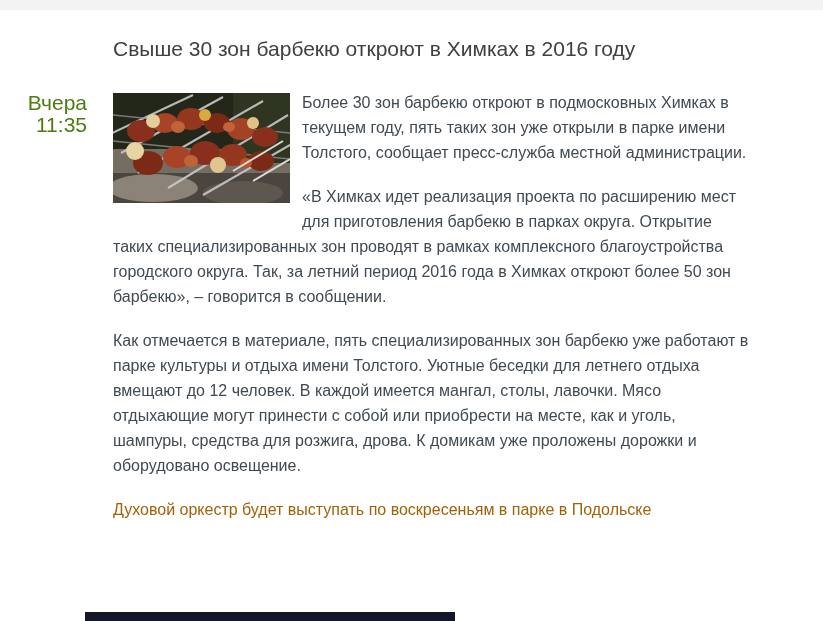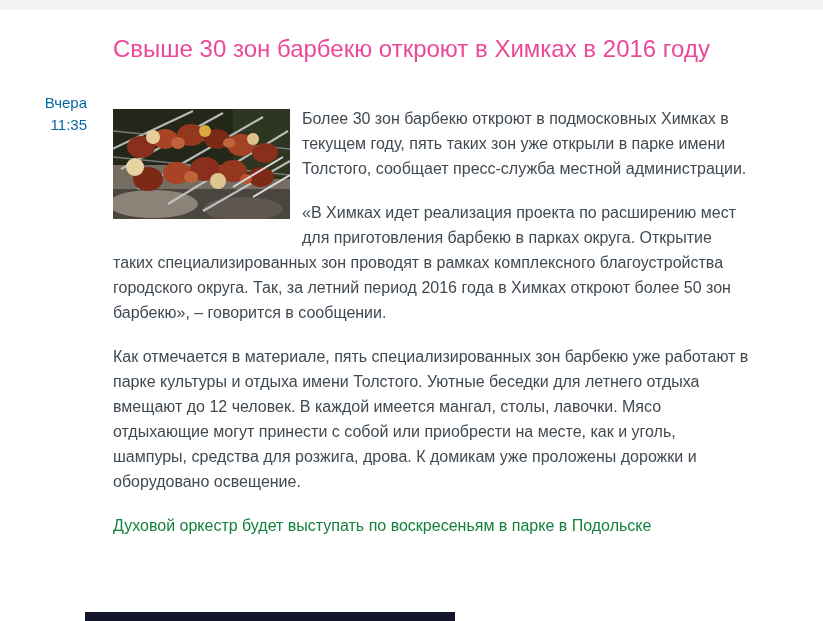--- a/index.html
+++ b/index.html
@@ -15,59 +15,58 @@
     position: relative;
     overflow: hidden;
   }
   .top-strip {
     width: 100%;
     height: 10px;
     background: #f3f3f3;
   }
   .page-title {
     margin: 24px 30px 26px 113px;
-    font-size: 24px;
+    font-size: 21px;
     line-height: 30px;
     font-weight: 400;
-    color: #ec4899;
+    color: #404040;
   }
   .layout {
     display: flex;
     align-items: flex-start;
   }
   .meta-col {
     width: 87px;
     flex: 0 0 87px;
     text-align: right;
-    color: #0369a1;
-    font-size: 15px;
+    color: #4d7c0f;
+    font-size: 21px;
     line-height: 22px;
     padding-top: 2px;
   }
   .content-col {
     margin-left: 26px;
     width: 640px;
     flex: 0 0 640px;
     font-size: 16px;
     line-height: 25px;
-    margin-top: 16px;
   }
   .article-photo {
     float: left;
     width: 177px;
     height: 110px;
     margin: 3px 12px 8px 0;
     display: block;
   }
   .content-col p {
     margin: 0 0 19px 0;
   }
   .related-link {
     display: inline-block;
-    color: #15803d;
+    color: #a16207;
     text-decoration: none;
     font-size: 16px;
     line-height: 25px;
     margin: 0 0 0 0;
   }
   .footer-bar {
     position: absolute;
     left: 85px;
     bottom: 0;
     width: 370px;

